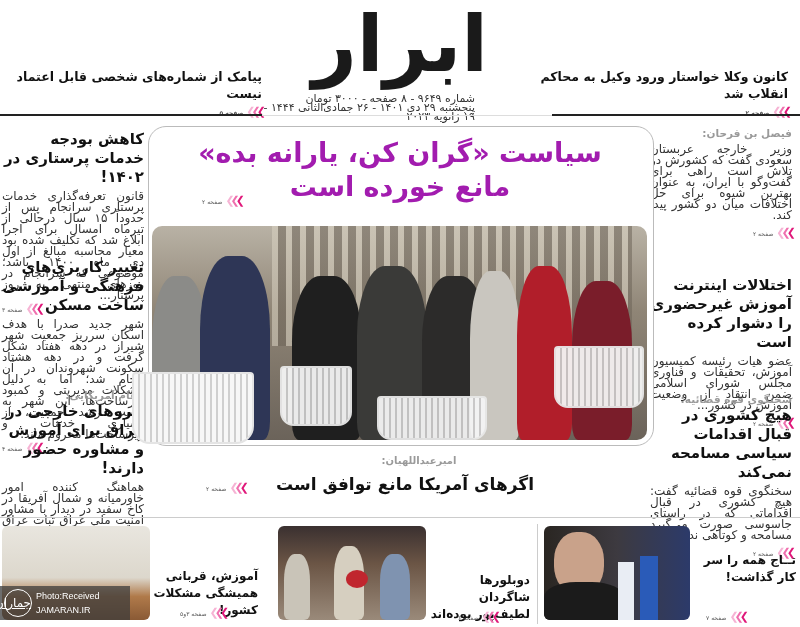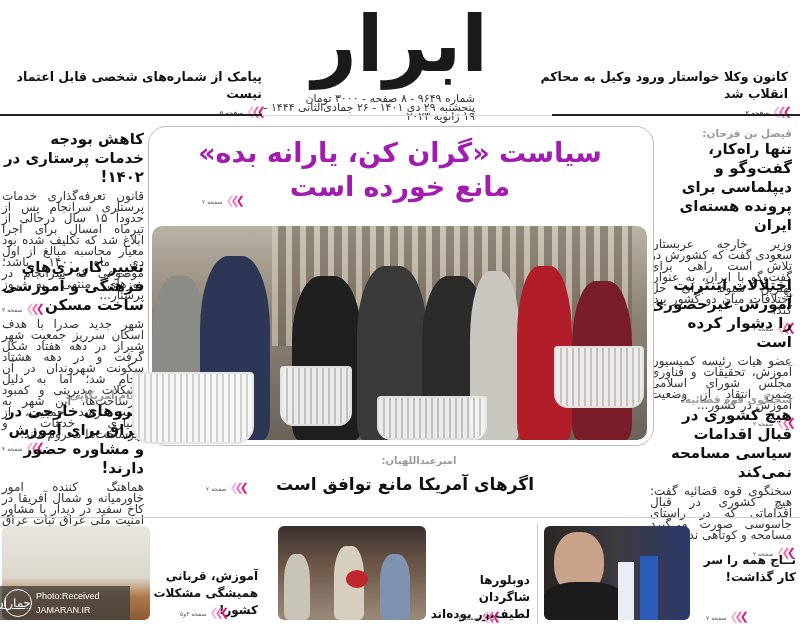--- a/index.html
+++ b/index.html
@@ -82,21 +82,20 @@
     <span>صفحه ۵</span>
   </div>
 </div>
 
 <div class="rule" style="left:0;top:114px;width:262px;"></div>
 <div class="rule" style="left:552px;top:114px;width:248px;"></div>
 <div class="hdiv" style="left:262px;top:115px;width:290px;background:#ddd;"></div>
 
 <div class="col" style="right:8px;top:126px;width:142px;">
   <div class="kicker">فیصل بن فرحان:</div>
-  <div class="head">تنها راه‌کار، گفت‌وگو و دیپلماسی برای پرونده هسته‌ای ایران</div>
   <div class="body">وزیر خارجه عربستان سعودی گفت که کشورش در تلاش است راهی برای گفت‌وگو با ایران، به عنوان بهترین شیوه برای حل اختلافات میان دو کشور پیدا کند.</div>
   <div class="pref item-ref">
     <span class="chev">
         <span class="c3">❮</span>
         <span class="c2">❮</span>
         <span class="c1">❮</span>
       </span>
     <span>صفحه ۲</span>
   </div>
 </div>

